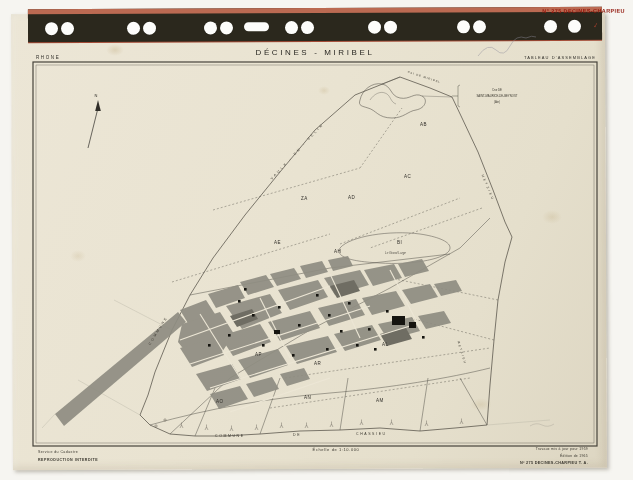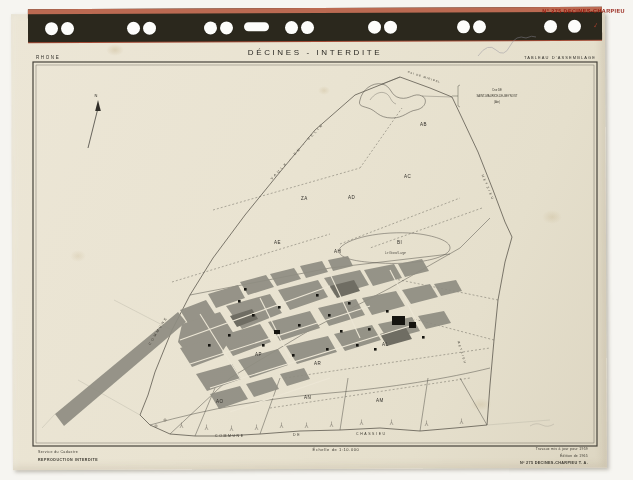--- a/index.html
+++ b/index.html
@@ -77,21 +77,21 @@
     <div class="hole" style="left:540px"></div>
     <div class="film-label">N° 275 DECINES-CHARPIEU</div>
     <div class="film-tick">✓</div>
   </div>
 
   <svg width="70" height="34" style="position:absolute;left:472px;top:30px;opacity:.45">
     <path d="M6,26 q10,-14 18,-6 t14,-4 t16,-8 q6,-3 10,-1" fill="none" stroke="#8e8d9b" stroke-width="1"></path>
   </svg>
 
   <div class="hdr hdr-dept">RHONE</div>
-  <div class="hdr hdr-title">DÉCINES - INTERDITE</div>
+  <div class="hdr hdr-title">DÉCINES - MIRIBEL</div>
   <div class="hdr hdr-doctype">TABLEAU D'ASSEMBLAGE</div>
 
   <svg class="mapsvg" width="575" height="412" viewBox="0 0 575 412">
 
     <rect x="3" y="14" width="564" height="384" fill="none" stroke="#46433b" stroke-width="1.2"></rect>
     <rect x="6" y="17" width="558" height="378" fill="none" stroke="#46433b" stroke-width="0.35"></rect>
 
     <g stroke="#b7b2a3" stroke-width="0.4" fill="none">
       <path d="M110,367 L48,332"></path>
       <path d="M142,282 L84,252"></path>

